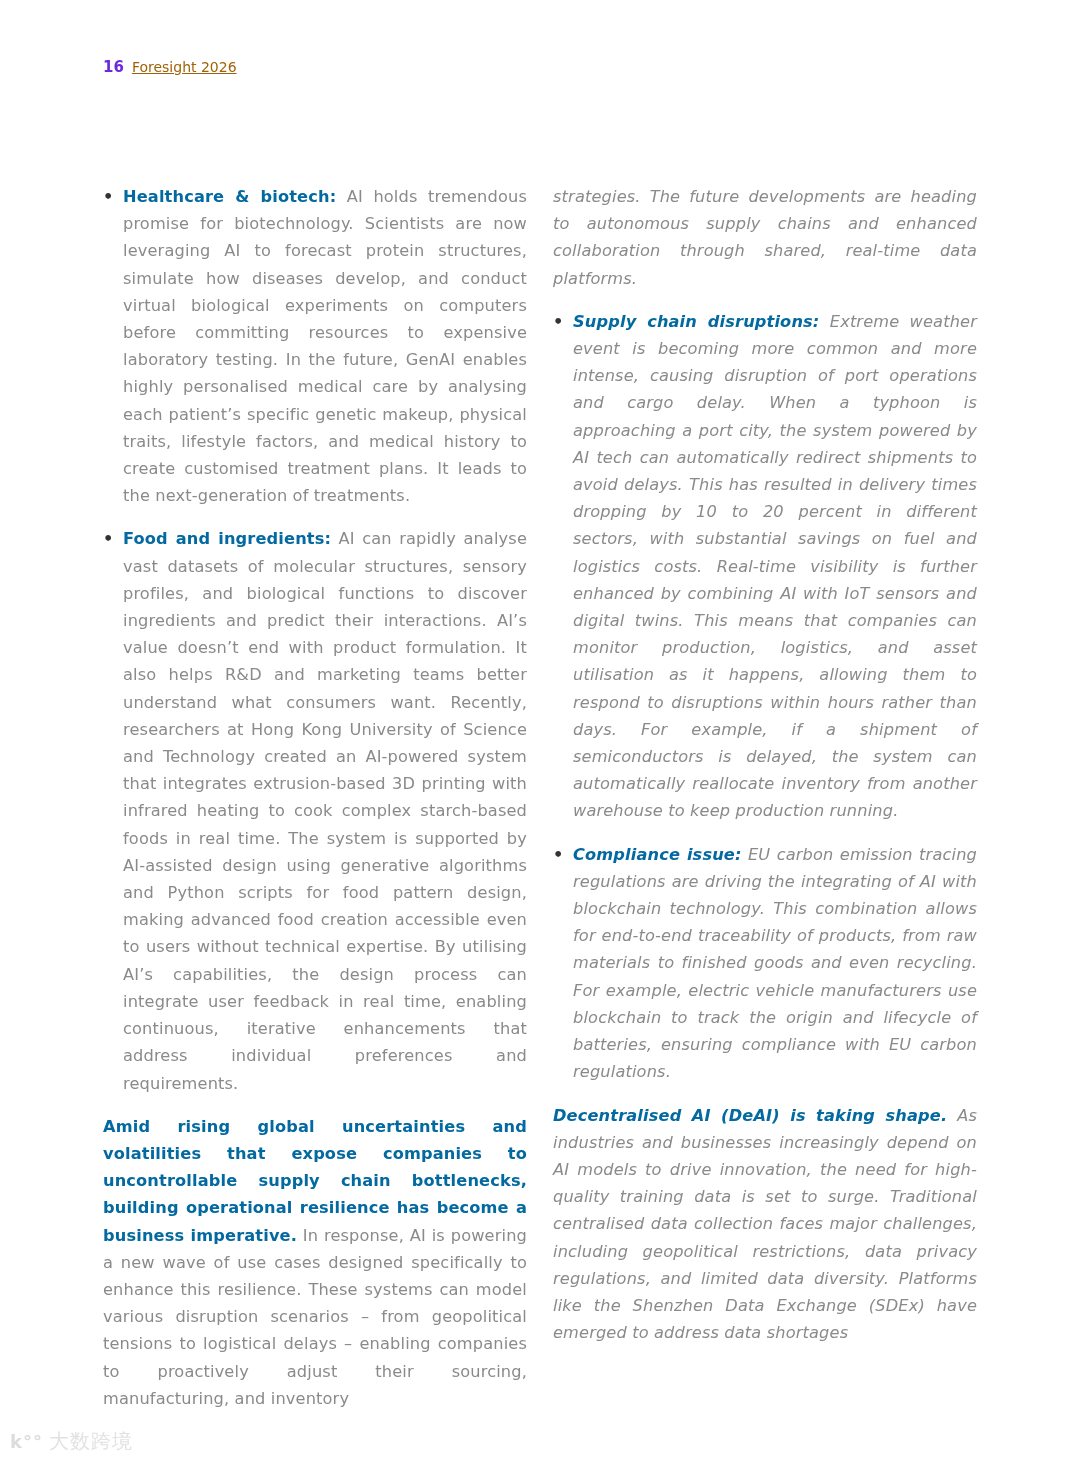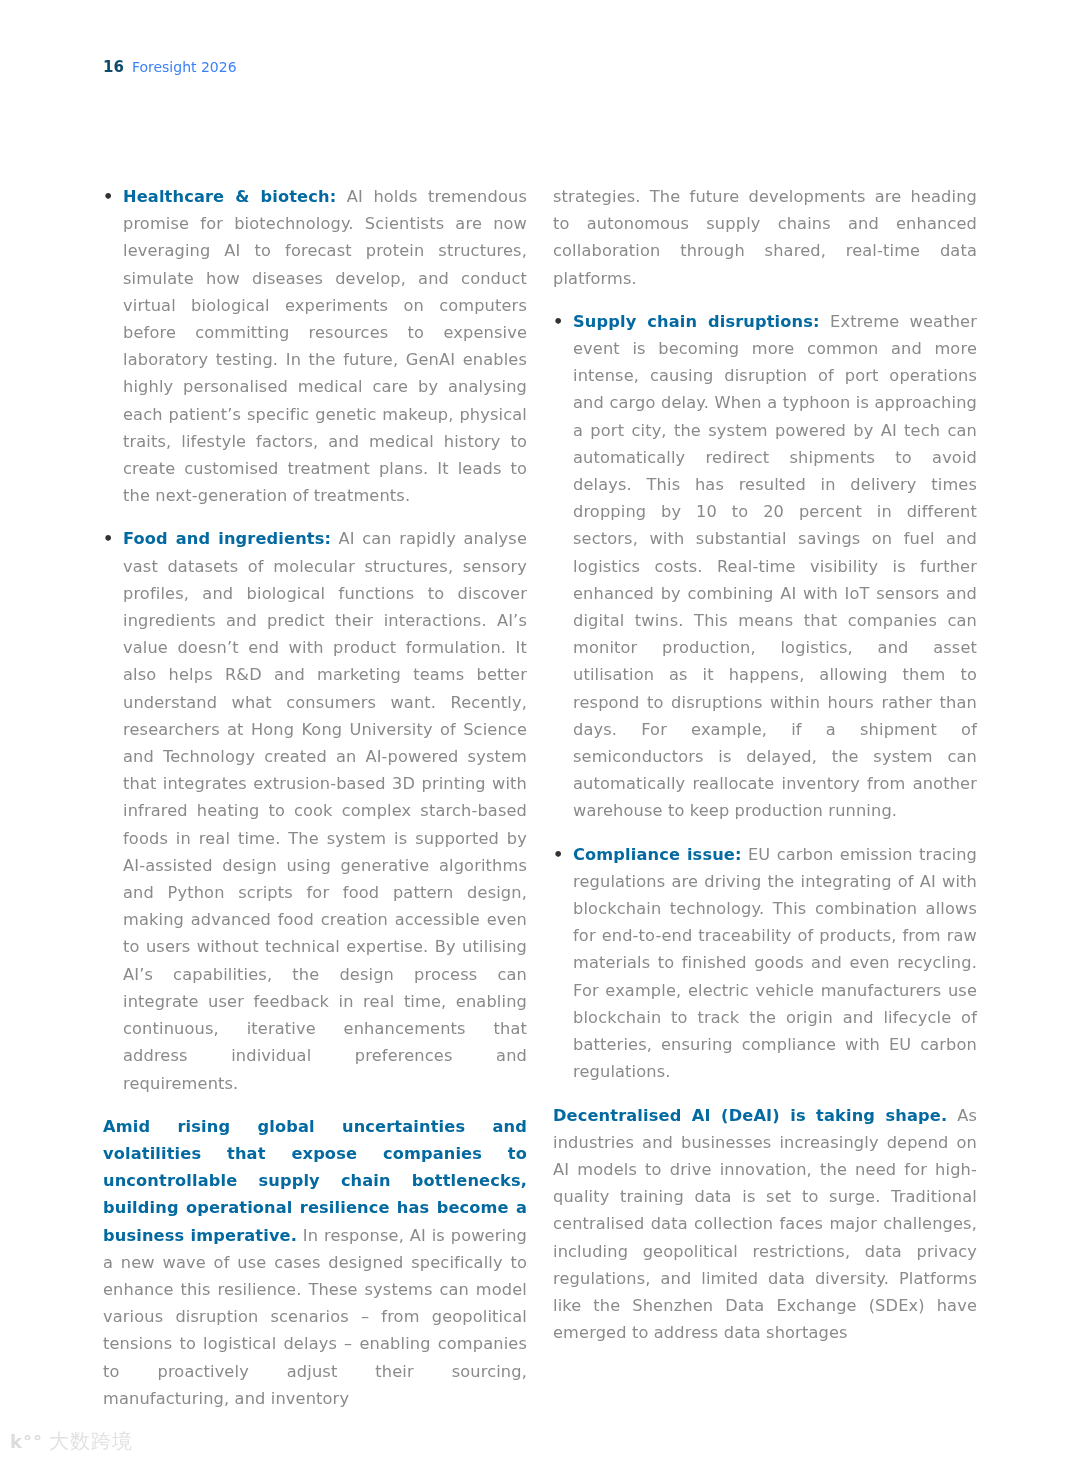--- a/index.html
+++ b/index.html
@@ -1,25 +1,25 @@
 <!DOCTYPE html>
 <html><head>
 <meta charset="utf-8">
 <style>
   html, body { margin: 0; padding: 0; }
   body {
     width: 1080px; height: 1466px; background: #ffffff; position: relative; overflow: hidden;
     font-family: "DejaVu Sans", sans-serif; color: #8a8a8a;
   }
   .header { position: absolute; left: 103px; top: 58px; font-size: 14px; display: flex; align-items: baseline; gap: 8px; }
-  .page-num { font-weight: bold; color: #0c4a6e; font-size: 15px; }
-  .pub-title { color: #3b82f6; }
+  .page-num { font-weight: bold; color: #6d28d9; font-size: 15px; }
+  .pub-title { color: #a16207; text-decoration: underline; }
   .col { position: absolute; top: 183px; width: 424px; font-size: 16.2px; line-height: 27.2px; text-align: justify; letter-spacing: 0.15px; }
   .col-left { left: 103px; }
-  .col-right { left: 553px; }
+  .col-right { left: 553px; font-style: italic; }
   .bullet { position: relative; padding-left: 20px; margin: 0 0 16px 0; }
   .bullet-dot { position: absolute; left: 0; top: 0; color: #333; font-weight: bold; }
   .lead { color: #0369a1; font-weight: bold; }
   p { margin: 0 0 16px 0; }
   .para { margin: 0 0 16px 0; }
   .watermark { position: absolute; left: 10px; top: 1428px; font-size: 20px; color: #e2e2e2; display: flex; align-items: center; gap: 6px; letter-spacing: 1px; }
   .wm-logo { font-weight: bold; font-size: 18px; color: #dcdcdc; }
 </style>
 </head>
 <body>

